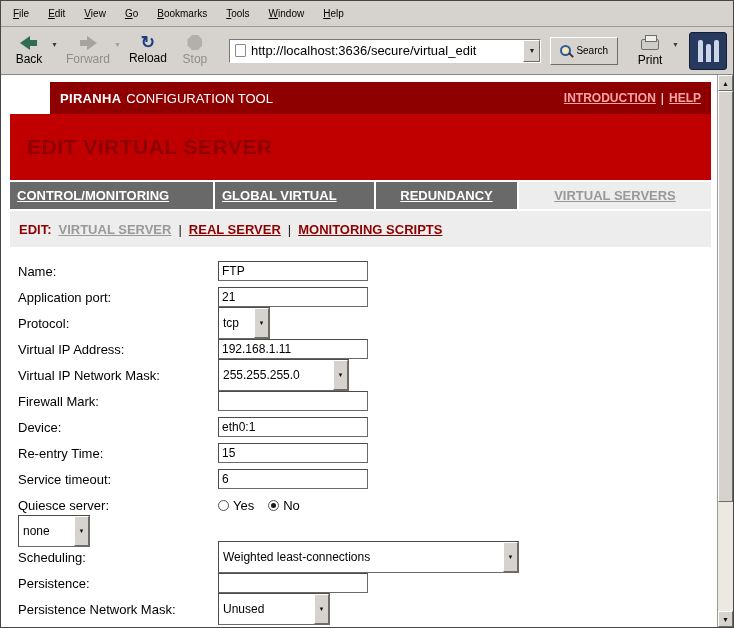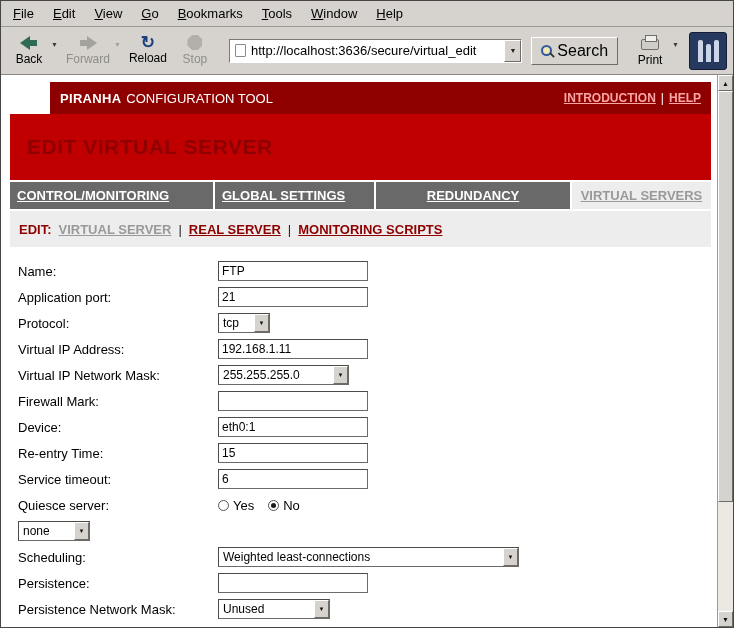--- a/index.html
+++ b/index.html
@@ -4,21 +4,21 @@
 <style>
   * { box-sizing: border-box; margin: 0; padding: 0; }
   html,body { width: 734px; height: 628px; }
   body { font-family: "Liberation Sans", sans-serif; background: #9a9a9a; }
 
   .window { width: 734px; height: 628px; background: #d6d3ce; border: 1px solid #464646;
             display: flex; flex-direction: column; overflow: hidden; }
 
   
   .menubar { height: 26px; display: flex; align-items: center; padding: 0 12px; gap: 19px;
-             font-size: 13px; border-bottom: 1px solid #9c9a94; background: #d6d3ce; }
+             font-size: 10px; border-bottom: 1px solid #9c9a94; background: #d6d3ce; }
   .menu-item { display: inline-block; color: #000; }
   .menu-item::first-letter { text-decoration: underline; }
 
   
   .toolbar { height: 48px; display: flex; align-items: center; padding: 0 6px; gap: 2px;
              background: #d6d3ce; border-bottom: 1px solid #8a8882; }
   .btn-cluster { display: flex; align-items: center; }
   .nav-btn { display: flex; flex-direction: column; align-items: center; justify-content: center;
              min-width: 44px; height: 42px; font-size: 12px; color: #000; padding: 2px 4px; }
   .nav-btn.disabled { color: #8f8d88; }
@@ -41,21 +41,21 @@
              margin: 0 7px 0 10px; min-width: 230px; }
   .url-page-icon { width: 11px; height: 13px; margin: 0 5px; background: #fdfdfd;
                    border: 1px solid #8a8a8a; border-radius: 1px; }
   .url-text { flex: 1; font-size: 13px; white-space: nowrap; overflow: hidden; color: #000; }
   .url-drop { width: 17px; height: 22px; background: #d6d3ce; border: 1px solid;
               border-color: #fff #6e6c67 #6e6c67 #fff; display: flex; align-items: center;
               justify-content: center; font-size: 7px; color: #222; }
 
   .search-btn { height: 28px; display: flex; align-items: center; gap: 5px; padding: 0 9px;
                 background: #d6d3ce; border: 1px solid; border-color: #fff #6e6c67 #6e6c67 #fff;
-                font-size: 16px; color: #000; margin-right: 8px; }
+                font-size: 10px; color: #000; margin-right: 8px; }
   .icon-search { width: 11px; height: 11px; border: 2px solid #2d5a9e; border-radius: 50%;
                  position: relative; background: #f3e7b9; }
   .icon-search::after { content:""; position:absolute; width:6px; height:2px; background:#333;
                         right:-5px; bottom:-2px; transform: rotate(45deg); }
 
   .icon-print { width: 18px; height: 11px; background: #cfcdc8; border: 1px solid #6f6d68;
                 border-radius: 2px; position: relative; margin-bottom: 3px; margin-top: 4px; }
   .icon-print::before { content:""; position:absolute; top:-5px; left:3px; width:10px; height:5px;
                         background:#efefec; border:1px solid #6f6d68; }
 
@@ -79,39 +79,39 @@
   .title-band { background: #c00000; height: 66px; display: flex; align-items: center; padding: 0 17px; }
   .page-title { color: #8e0000; font-size: 21px; font-weight: bold; letter-spacing: .5px; }
 
   .tabs { display: flex; gap: 2px; margin-top: 2px; height: 27px; }
   .tab { background: #696969; color: #ffffff; font-weight: bold; font-size: 13px;
          display: flex; align-items: center; padding: 0 7px; cursor: pointer; }
   .tab .tab-label { text-decoration: underline; white-space: nowrap; }
   .tab.center { justify-content: center; }
   .tab.t0 { width: 203px; }
   .tab.t1 { width: 159px; }
-  .tab.t2 { width: 194px; }
+  .tab.t2 { width: 141px; }
   .tab.t3 { flex: 1; }
   .tab.active { background: #ededed; color: #999; }
 
   .subnav { background: #ededed; height: 36px; margin-top: 2px; display: flex; align-items: center;
             padding: 0 9px; font-size: 13px; gap: 7px; }
   .subnav-prefix { color: #8e0000; font-weight: bold; }
   .subnav-link { color: #8e0000; font-weight: bold; text-decoration: underline; cursor: pointer; }
   .subnav-link.current { color: #999; }
   .subnav-sep { color: #222; }
 
   
   .form { padding-top: 11px; }
   .form-row { display: flex; align-items: center; height: 26px; padding-left: 8px; }
   .form-label { width: 200px; font-size: 13px; color: #000; flex: none; }
   .text-input { width: 150px; height: 20px; border: 1px solid #6b6a66; border-top-color: #4c4b48;
                 border-left-color: #4c4b48; background: #fff; font-size: 12px; padding: 0 3px;
                 font-family: "Liberation Sans", sans-serif; color: #000; }
-  .select { display: inline-flex; height: 20px; border: 1px solid #6b6a66; border-top-color: #4c4b48;
+  .select { display: inline-flex; height: 32px; border: 1px solid #6b6a66; border-top-color: #4c4b48;
             border-left-color: #4c4b48; background: #fff; align-items: center; cursor: pointer; }
   .select-value { font-size: 12px; padding: 0 4px; flex: 1; white-space: nowrap; overflow: hidden; color: #000; }
   .select-arrow { width: 15px; align-self: stretch; background: #d6d3ce; border: 1px solid;
                   border-color: #fff #6e6c67 #6e6c67 #fff; display: flex; align-items: center;
                   justify-content: center; font-size: 6px; color: #111; flex: none; }
   .w-protocol { width: 52px; }
   .w-vipmask { width: 131px; }
   .w-load { width: 72px; gap: 18px; }
   .w-sched { width: 301px; }
   .w-pmask { width: 112px; }
@@ -212,21 +212,21 @@
 
       <div class="title-band">
         <span class="page-title">EDIT VIRTUAL SERVER</span>
       </div>
 
       <div class="tabs">
         <div class="tab t0">
           <span class="tab-label">CONTROL/MONITORING</span>
         </div>
         <div class="tab t1">
-          <span class="tab-label">GLOBAL SETTINGS</span>
+          <span class="tab-label">GLOBAL VIRTUAL</span>
         </div>
         <div class="tab t2 center">
           <span class="tab-label">REDUNDANCY</span>
         </div>
         <div class="tab t3 center active">
           <span class="tab-label">VIRTUAL SERVERS</span>
         </div>
       </div>
 
       <div class="subnav">

